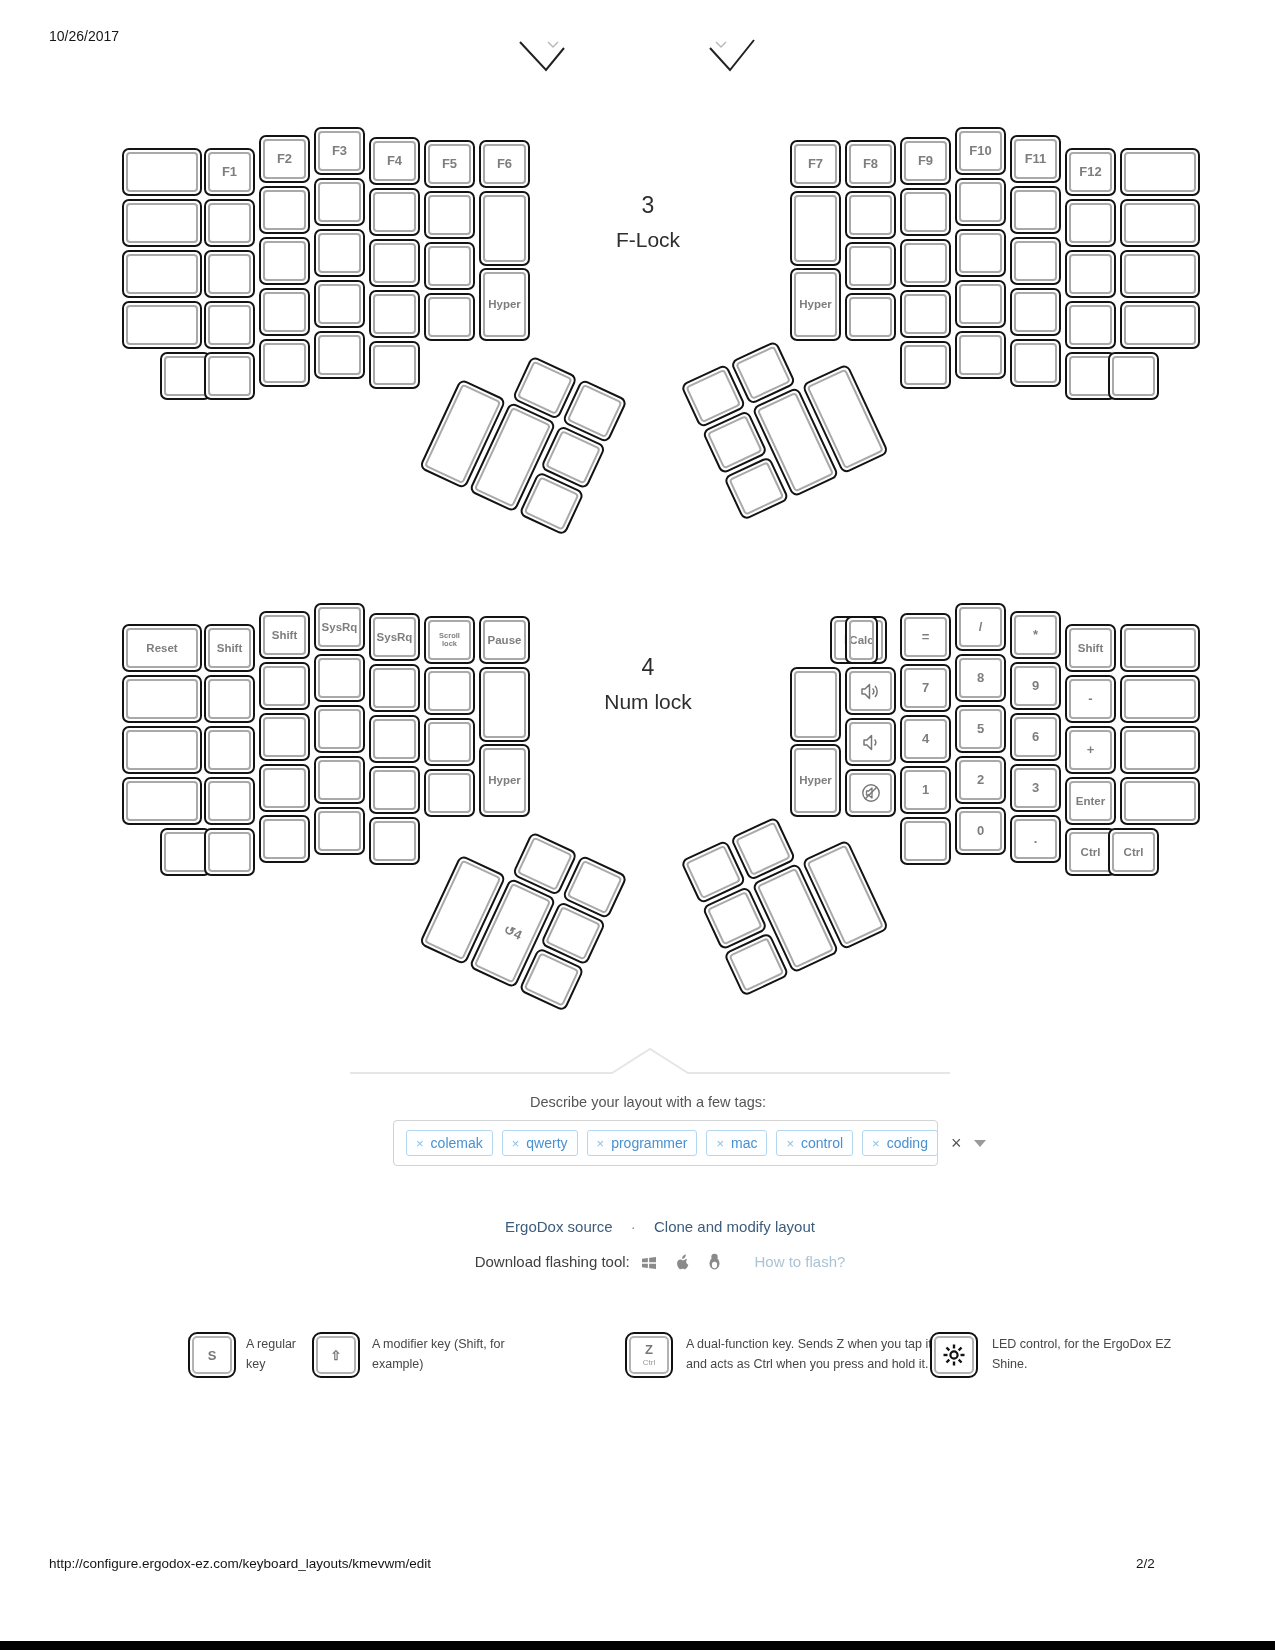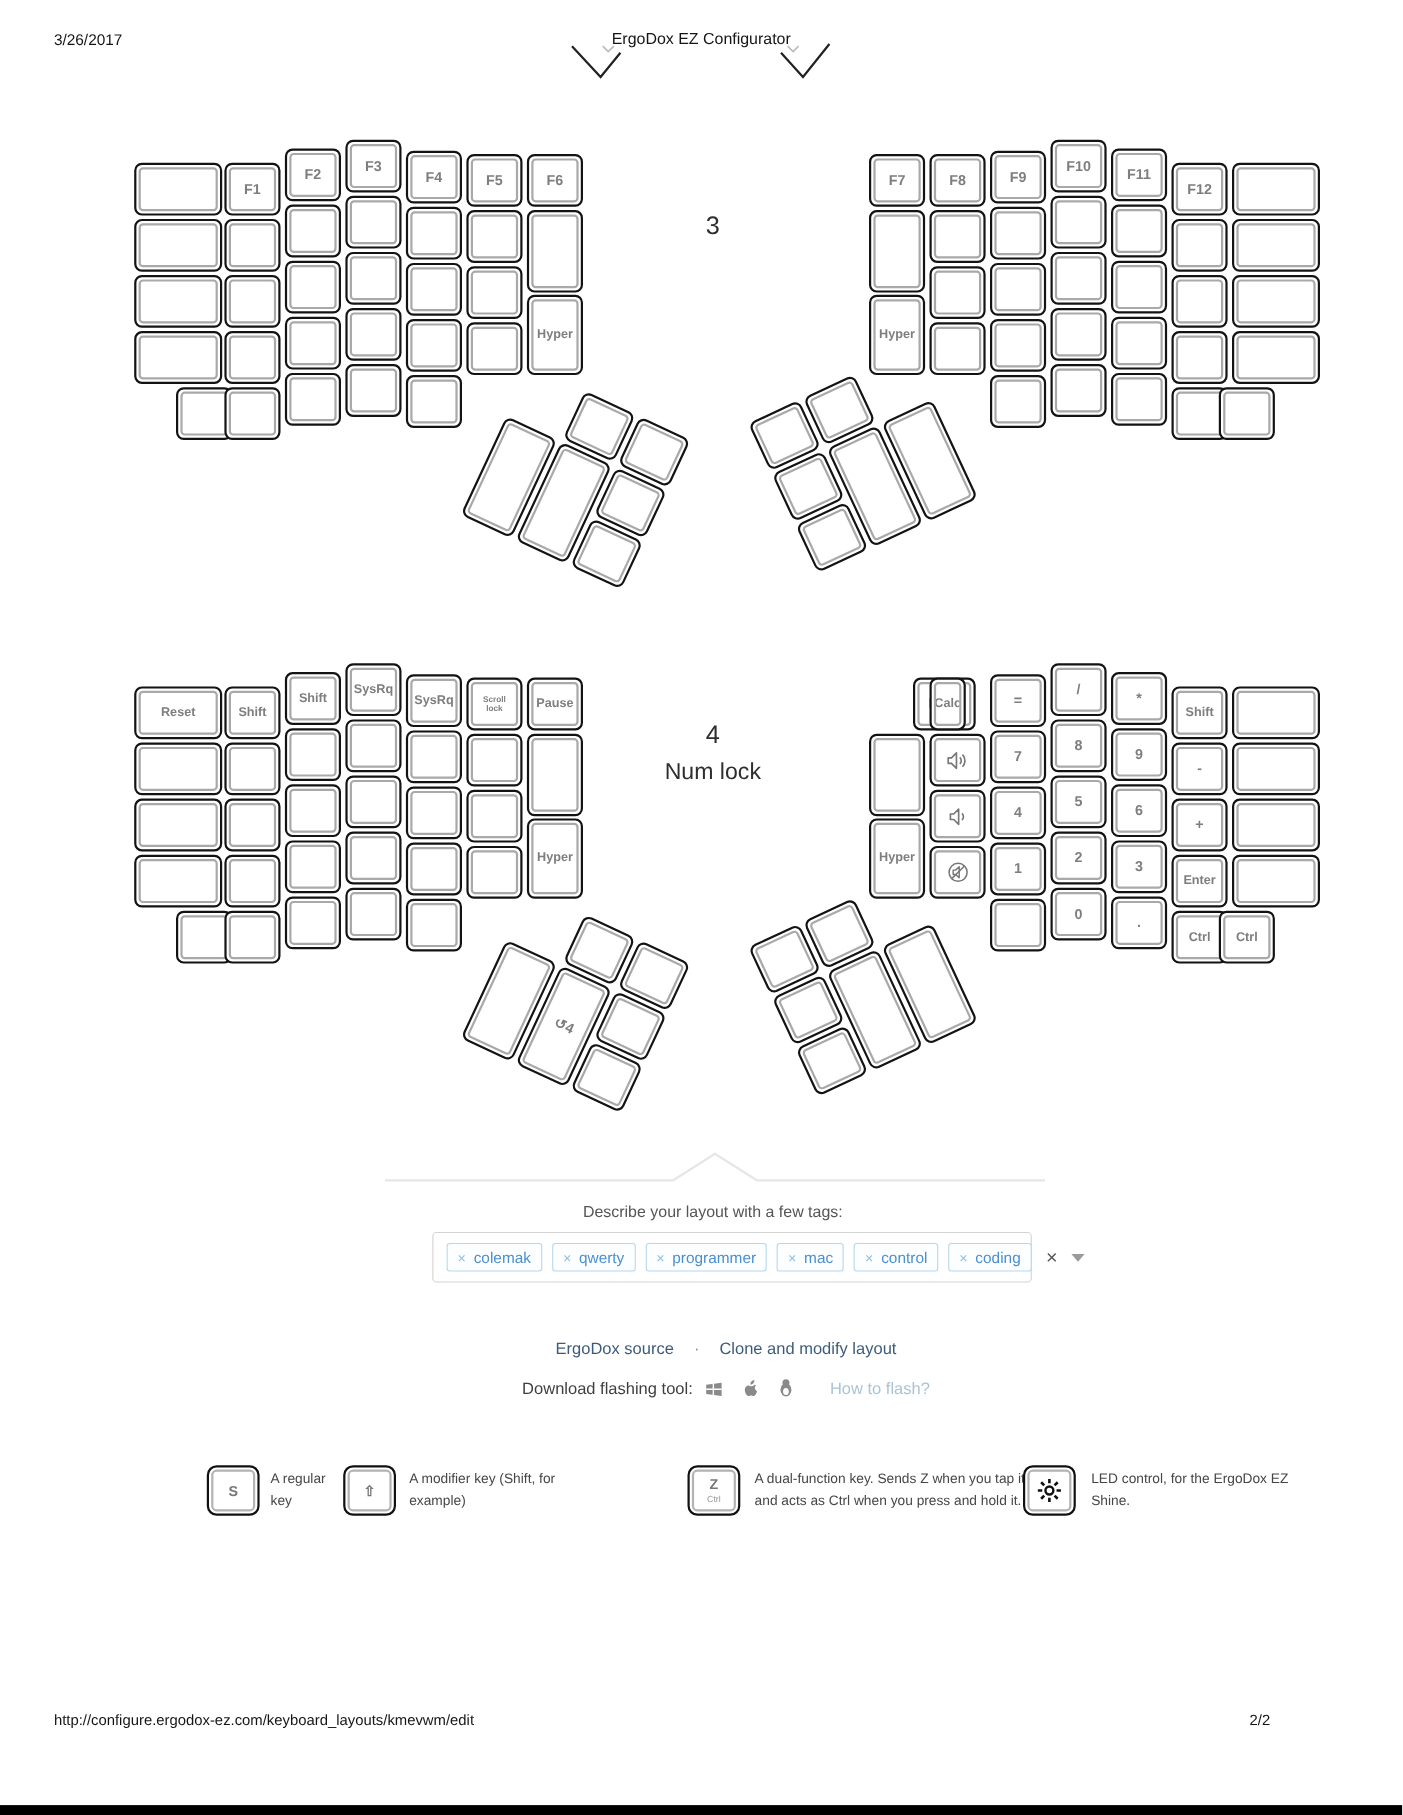--- a/index.html
+++ b/index.html
@@ -48,22 +48,21 @@
   
   .footer-url{left:49px;top:1556px;font-size:13.5px;color:#151515;}
   .footer-page{left:1136px;top:1556px;font-size:13.5px;color:#151515;}
   .bottom-bar{left:0;bottom:0;width:1275px;height:9px;background:#000;}
 </style>
 </head>
 <body>
 
 <div class="page">
 
-  <div class="abs hdr-date">3/26/2017</div>
-  <div class="abs hdr-title">ErgoDox EZ Configurator</div>
+  <div class="abs hdr-date">10/26/2017</div>
 
   <svg class="abs" style="left:516px;top:36px" width="56" height="40">
     <polyline points="4,6 30,34 48,12" fill="none" stroke="#222" stroke-width="2"></polyline>
     <polyline points="32,6 37,11 42,6" fill="none" stroke="#bbb" stroke-width="1.5"></polyline>
   </svg>
   <svg class="abs" style="left:702px;top:36px" width="56" height="40">
     <polyline points="8,12 28,34 52,4" fill="none" stroke="#222" stroke-width="2"></polyline>
     <polyline points="14,6 19,11 24,6" fill="none" stroke="#bbb" stroke-width="1.5"></polyline>
   </svg>
 
@@ -638,20 +637,21 @@
         <div class="key" style="left: 55px; top: 51px; width: 51px; height: 99px;">
           <div class="key-in"></div>
         </div>
         <div class="key" style="left: 110px; top: 51px; width: 51px; height: 99px;">
           <div class="key-in"></div>
         </div>
       </div>
     </div>
 
   <div class="abs layer-cap layer-num" style="top:192px">3</div>
+  <div class="abs layer-cap layer-name" style="top:228px">F-Lock</div>
   <div class="abs layer-cap layer-num" style="top:654px">4</div>
   <div class="abs layer-cap layer-name" style="top:690px">Num lock</div>
 
   <svg class="abs" style="left:340px;top:1040px" width="620" height="40">
     <polyline points="10,33 272,33 310,9 348,33 610,33" fill="none" stroke="#e6e6e6" stroke-width="2"></polyline>
   </svg>
 
   <div class="abs describe">Describe your layout with a few tags:</div>
 
   <div class="abs tags-box">

